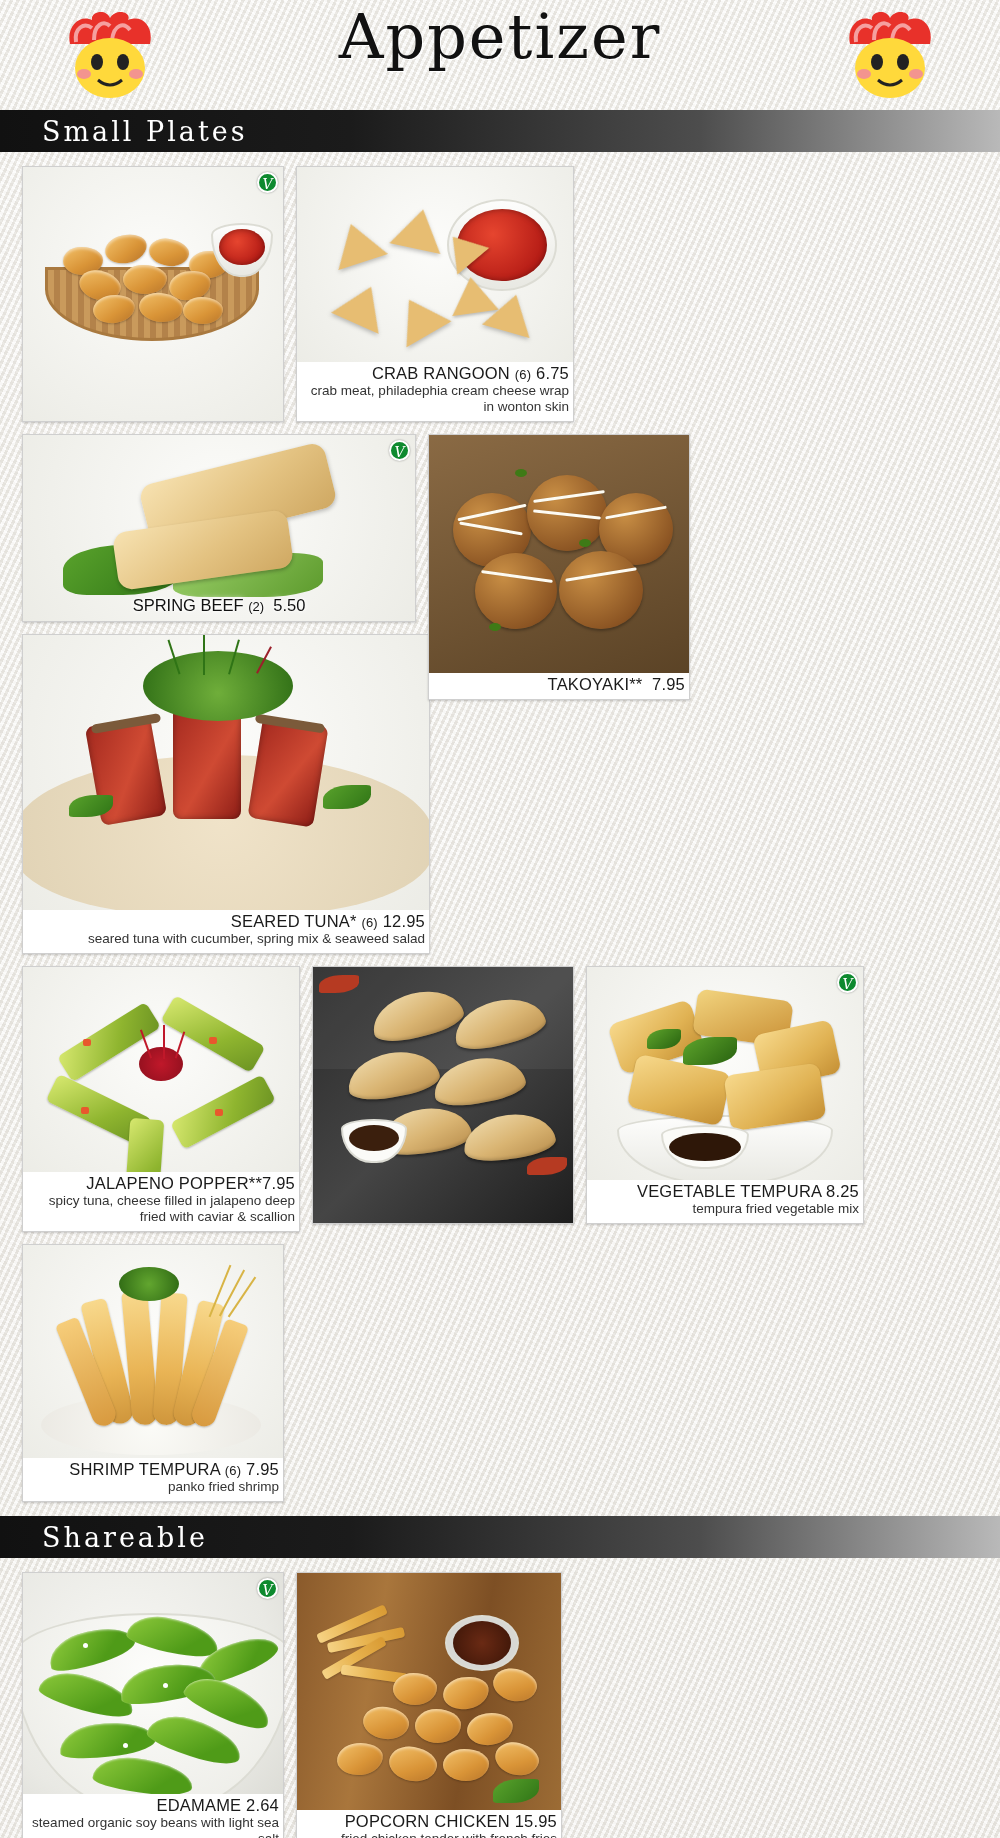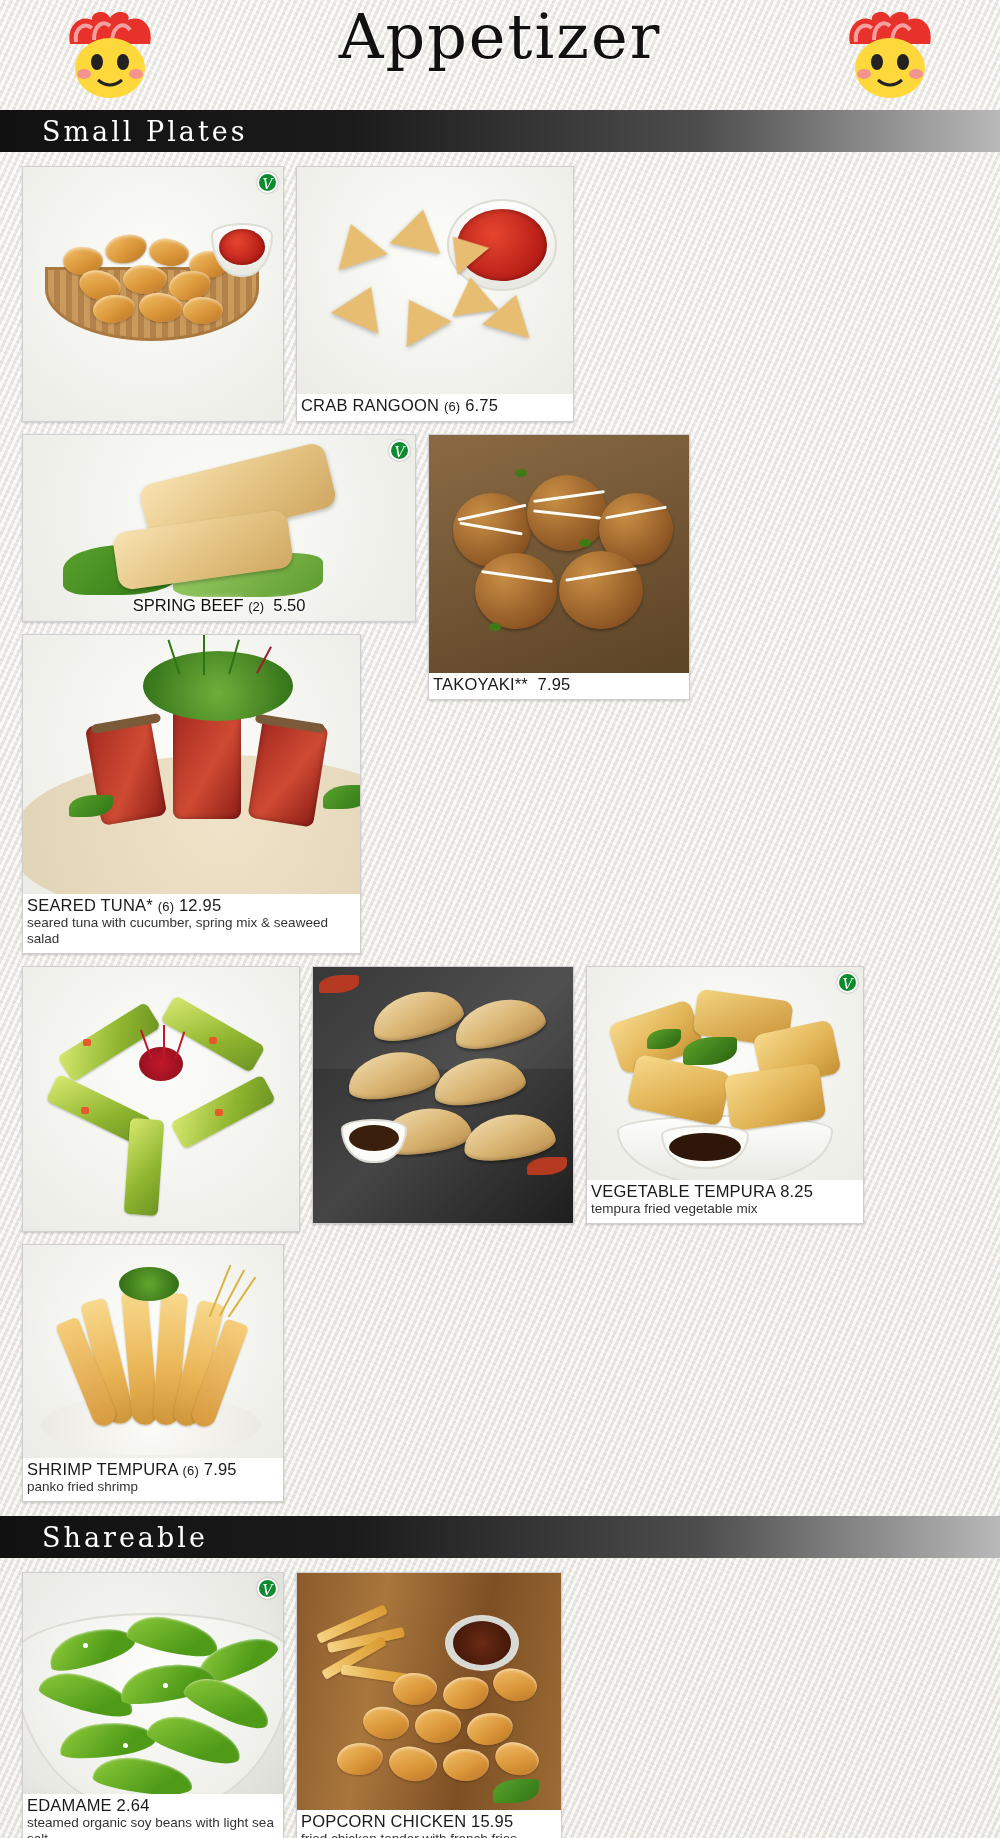--- a/index.html
+++ b/index.html
@@ -81,21 +81,21 @@
     overflow: hidden;
     display: flex;
     flex-direction: column;
   }
   .card .photo {
     position: relative;
     overflow: hidden;
     flex: 1 1 auto;
   }
   .card .caption {
-    text-align: left;
+    text-align: right;
     padding: 2px 4px 6px 4px;
     line-height: 1.12;
   }
   .card .name {
     font-size: 16.5px;
     color: #1a1a1a;
     letter-spacing: 0.2px;
     white-space: nowrap;
   }
   .card .name .qty { font-size: 13px; }
@@ -343,20 +343,21 @@
           <div class="rangoon" style="left:188px;top:126px;transform:rotate(16deg) scale(0.95)"></div>
           <div class="rangoon" style="left:140px;top:62px;transform:rotate(-40deg) scale(0.8)"></div>
         </div>
       </div>
       <div class="caption">
         <div class="name">
           <span>CRAB RANGOON</span>
           <span class="qty">(6)</span>
           <span>6.75</span>
         </div>
+        <div class="desc">crab meat, philadephia cream cheese wrap in wonton skin</div>
       </div>
     </div>
 
     <div style="width:406px;display:flex;flex-direction:column">
       <div class="card" style="width:394px;height:188px">
         <div class="photo bg-plain">
           <div class="f">
             <div class="leaf" style="left:40px;top:110px;width:120px;height:50px;border-radius:50% 20% 50% 20%"></div>
             <div class="leaf" style="left:150px;top:118px;width:150px;height:44px;background:linear-gradient(135deg,#9cd06a,#5c9a2c);border-radius:40% 20% 40% 20%"></div>
             <div class="roll" style="left:120px;top:28px;width:190px;height:66px;transform:rotate(-14deg)"></div>
@@ -364,21 +365,21 @@
           </div>
           <div class="veg-badge">V</div>
           <div class="caption-overlay">
             <span>SPRING BEEF</span>
             <span class="qty">(2)</span>
             &nbsp;<span>5.50</span>
           </div>
         </div>
       </div>
 
-      <div class="card" style="width:339px;height:320px">
+      <div class="card" style="width:408px;height:320px">
         <div class="photo bg-plain">
           <div class="f">
             <div class="blob" style="left:-10px;top:120px;width:420px;height:160px;background:radial-gradient(circle at 50% 40%,#f0e3c9,#e0d2b4);border-radius:50% 50% 40% 40%"></div>
             <div class="tuna" style="left:70px;top:86px;width:66px;height:100px;transform:rotate(-10deg)"></div>
             <div class="sear" style="left:68px;top:84px;width:70px;height:9px;transform:rotate(-10deg)"></div>
             <div class="tuna" style="left:150px;top:72px;width:68px;height:112px"></div>
             <div class="sear" style="left:150px;top:70px;width:70px;height:9px"></div>
             <div class="tuna" style="left:232px;top:86px;width:66px;height:102px;transform:rotate(9deg)"></div>
             <div class="sear" style="left:232px;top:84px;width:70px;height:9px;transform:rotate(9deg)"></div>
             <div class="blob" style="left:120px;top:16px;width:150px;height:70px;background:radial-gradient(circle at 50% 60%,#6fae3a,#2c6b14);border-radius:50%"></div>
@@ -440,20 +441,26 @@
           <div class="blob" style="left:116px;top:80px;width:44px;height:34px;background:radial-gradient(circle,#c0182a,#8c0f1d);border-radius:50%"></div>
           <div class="sprout" style="left:122px;top:62px;height:30px;background:#c0182a;transform:rotate(-20deg)"></div>
           <div class="sprout" style="left:140px;top:58px;height:34px;background:#c0182a"></div>
           <div class="sprout" style="left:156px;top:64px;height:28px;background:#c0182a;transform:rotate(18deg)"></div>
           <div class="salsa-bit" style="left:60px;top:72px;width:8px;height:7px;background:#e8582d"></div>
           <div class="salsa-bit" style="left:186px;top:70px;width:8px;height:7px;background:#e8582d"></div>
           <div class="salsa-bit" style="left:58px;top:140px;width:8px;height:7px;background:#e8582d"></div>
           <div class="salsa-bit" style="left:192px;top:142px;width:8px;height:7px;background:#e8582d"></div>
         </div>
       </div>
+      <div class="caption">
+        <div class="name">
+          <span>JALAPENO POPPER**</span><span>7.95</span>
+        </div>
+        <div class="desc">spicy tuna, cheese filled in jalapeno deep fried with caviar &amp; scallion</div>
+      </div>
     </div>
 
     <div class="card" style="width:262px;height:258px">
       <div class="photo bg-dark">
         <div class="f">
           <div class="slate-mark" style="left:0;top:0;width:100%;height:40%"></div>
           <div class="gyoza" style="left:58px;top:26px;width:92px;height:44px;transform:rotate(-14deg)"></div>
           <div class="gyoza" style="left:140px;top:34px;width:92px;height:44px;transform:rotate(-14deg)"></div>
           <div class="gyoza" style="left:34px;top:86px;width:92px;height:44px;transform:rotate(-10deg)"></div>
           <div class="gyoza" style="left:120px;top:92px;width:92px;height:44px;transform:rotate(-10deg)"></div>

